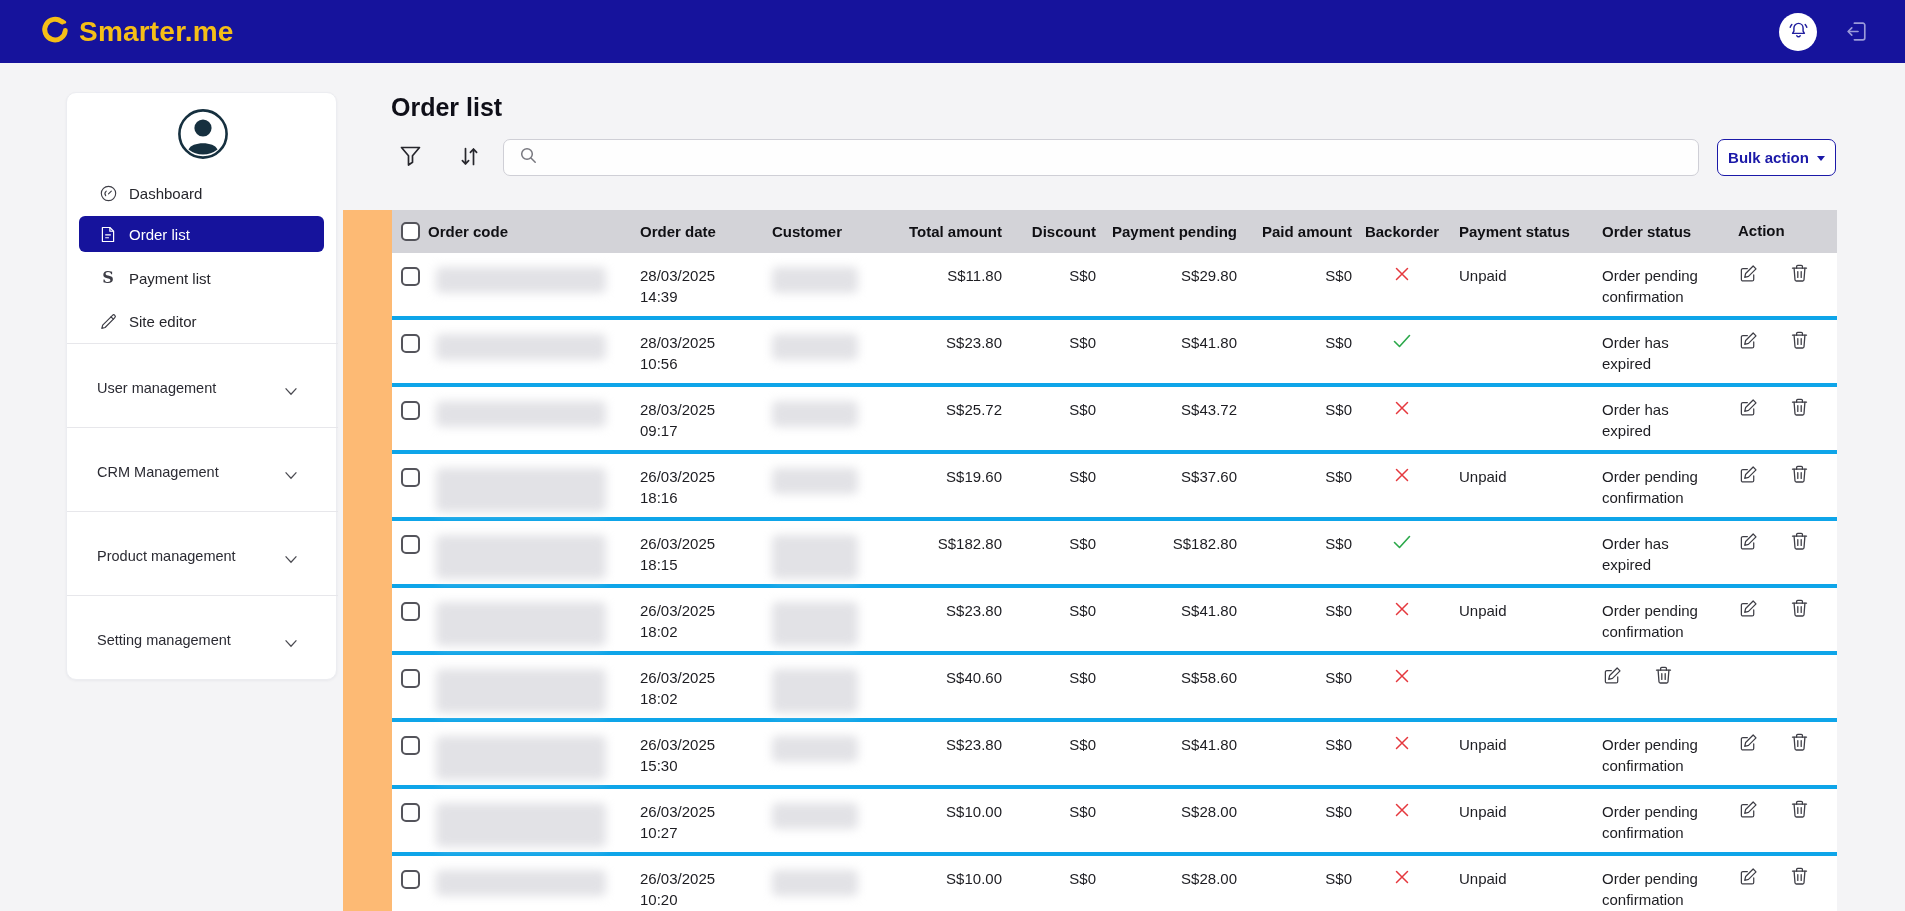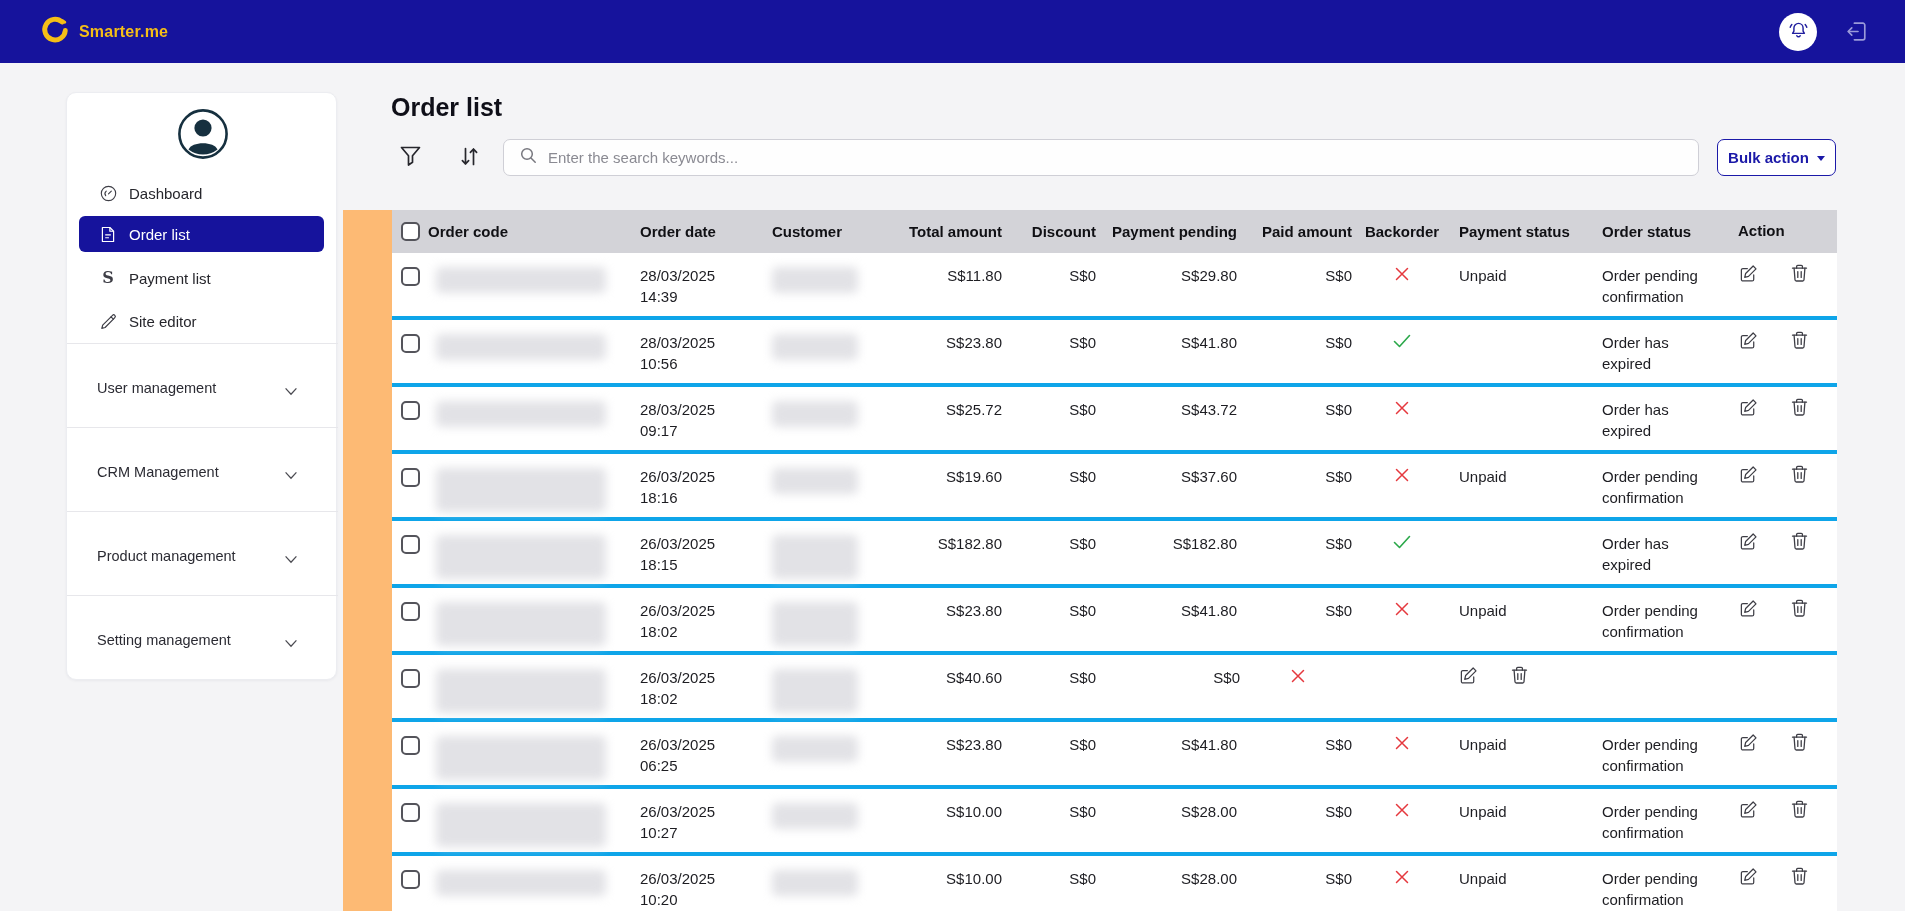--- a/index.html
+++ b/index.html
@@ -2,21 +2,21 @@
 <html><head>
 <meta charset="utf-8">
 <style>
   * { margin:0; padding:0; box-sizing:border-box; }
   html,body { width:1905px; height:911px; overflow:hidden; }
   body { font-family:"Liberation Sans", sans-serif; background:#F4F4F6; position:relative; color:#1D1D22; }
 
   
   .navbar { position:absolute; left:0; top:0; width:1905px; height:63px; background:#16139C; }
   .brand { position:absolute; left:40px; top:0; height:63px; display:flex; align-items:center; gap:9px; }
-  .brand-name { color:#F5BE17; font-size:16px; font-weight:700; letter-spacing:.2px; }
+  .brand-name { color:#F5BE17; font-size:28px; font-weight:700; letter-spacing:.2px; }
   .bell-btn { position:absolute; left:1779px; top:13px; width:38px; height:38px; border-radius:50%; background:#fff; display:flex; align-items:center; justify-content:center; cursor:pointer; }
   .logout-btn { position:absolute; left:1845px; top:19px; width:26px; height:26px; cursor:pointer; }
 
   
   .sidebar { position:absolute; left:66px; top:92px; width:271px; height:588px; background:#fff; border-radius:10px; border:1px solid #ECEDF1; box-shadow:0 1px 3px rgba(20,20,60,.05); }
   .avatar { position:absolute; left:110px; top:15px; width:52px; height:52px; }
   .side-item { position:absolute; left:12px; right:12px; height:36px; border-radius:6px; display:flex; align-items:center; padding-left:19px; gap:11px; cursor:pointer; font-size:15px; color:#26262C; }
   .side-item .ic { width:20px; display:flex; justify-content:center; align-items:center; }
   .side-item.active { background:#16139C; color:#fff; }
   .pay-ic { font-family:"DejaVu Serif", serif; font-size:16px; font-weight:600; color:#3E3E46; line-height:1; }
@@ -195,21 +195,20 @@
   </span>
 </div>
 
 <div class="search-box">
   <span>
     <svg width="17" height="17" viewBox="0 0 17 17" fill="none" stroke="#77777E" stroke-width="1.5" stroke-linecap="round">
       <circle cx="7" cy="7" r="5.3"></circle>
       <path d="M11.2 11.2l4 4"></path>
     </svg>
   </span>
-  <input type="text" placeholder="Enter the search keywords..." style="">
 </div>
 
 <div class="bulk-btn">
   <span>Bulk action</span>
   <span class="caret"></span>
 </div>
 
 <div class="content-card">
   <div class="tbl">
     <div class="tbl-head">
@@ -466,20 +465,21 @@
           </div>
           <div class="col-date">
             <div>26/03/2025</div>
             <div>18:02</div>
           </div>
           <div class="col-cust">
             <div class="blob cust tall"></div>
           </div>
           <div class="col-total">S$40.60</div>
           <div class="col-disc">S$0</div>
+          <div class="col-pamt">S$58.60</div>
           <div class="col-paid">S$0</div>
           <div class="col-back"><span><svg width="16" height="16" viewBox="0 0 16 16">
                 <path d="M2.5 2.5L13.5 13.5M13.5 2.5L2.5 13.5" stroke="#E5383E" stroke-width="1.5" stroke-linecap="round"></path>
               </svg></span></div>
           <div class="col-pstat"></div>
           <div class="col-act">
             <button class="icon-btn"><span><svg width="19" height="19" viewBox="0 0 20 20" fill="none" stroke="#3E3E46" stroke-width="1.3" stroke-linecap="round" stroke-linejoin="round">
                   <path d="M15.5 11.5v4.7a1.6 1.6 0 0 1-1.6 1.6H4.1a1.6 1.6 0 0 1-1.6-1.6V6.4a1.6 1.6 0 0 1 1.6-1.6h4.7"></path>
                   <path d="M14.9 2.1l3 3L10 13l-4 1 1-4z"></path>
                 </svg></span></button>
@@ -493,21 +493,21 @@
         </div>
         <div class="tbl-row">
           <div class="col-cb">
             <div class="cb"></div>
           </div>
           <div class="col-code">
             <div class="blob code tall"></div>
           </div>
           <div class="col-date">
             <div>26/03/2025</div>
-            <div>06:25</div>
+            <div>15:30</div>
           </div>
           <div class="col-cust">
             <div class="blob cust"></div>
           </div>
           <div class="col-total">S$23.80</div>
           <div class="col-disc">S$0</div>
           <div class="col-pamt">S$41.80</div>
           <div class="col-paid">S$0</div>
           <div class="col-back"><span><svg width="16" height="16" viewBox="0 0 16 16">
                 <path d="M2.5 2.5L13.5 13.5M13.5 2.5L2.5 13.5" stroke="#E5383E" stroke-width="1.5" stroke-linecap="round"></path>

